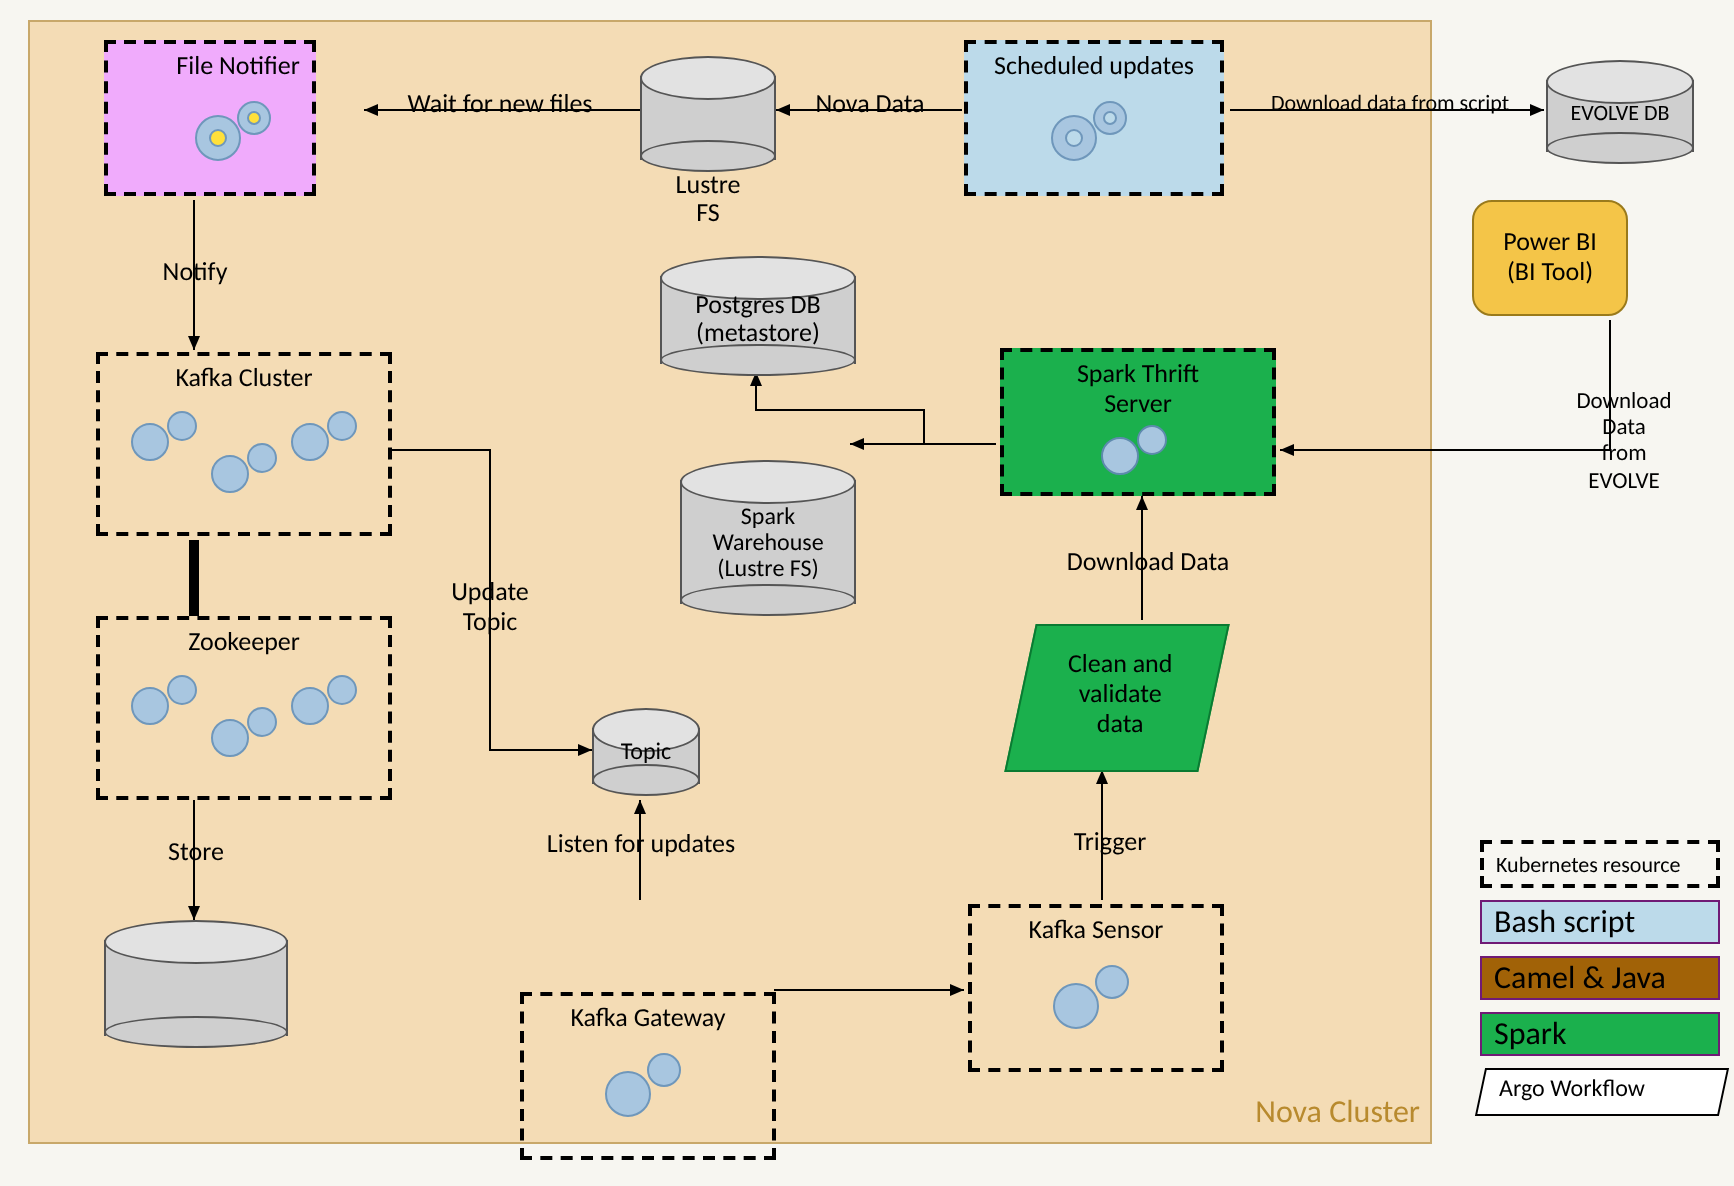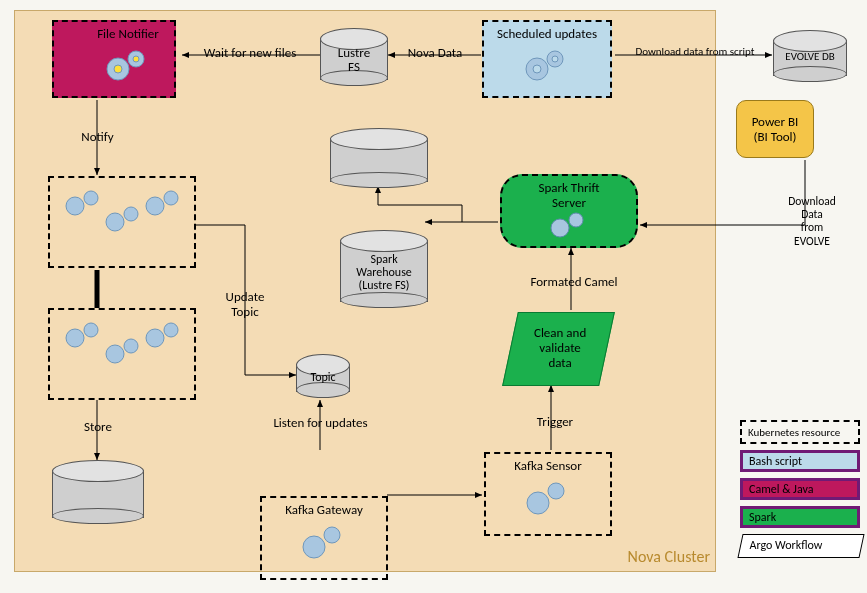--- a/index.html
+++ b/index.html
@@ -20,26 +20,26 @@
   .k8s-box {
     border: 2px dashed #000;
     box-sizing: border-box;
     text-align: center;
     padding-top: 4px;
   }
   .plain-text { position: absolute; text-align: center; line-height: 1.15; }
   .legend-key {
     position: absolute;
     height: 22px;
-    border: 3px solid #701a75;
+    border: 1px solid #701a75;
     box-sizing: border-box;
     display: flex;
     align-items: center;
     padding-left: 6px;
-    font-size: 12px;
+    font-size: 16px;
   }
   
   .cyl { box-sizing: border-box; }
   .cyl-body {
     position: absolute; left: 0; right: 0; bottom: 6px; top: 10px;
     background: #cfcfcf;
     border-left: 1px solid #555; border-right: 1px solid #555;
   }
   .cyl-top {
     position: absolute; left: 0; right: 0; top: 0; height: 20px;
@@ -127,43 +127,43 @@
 
 <div class="plain-text" style="left:190px; top:46px; width:120px;">Wait for new files</div>
 <div class="plain-text" style="left:400px; top:46px; width:70px;">Nova Data</div>
 <div class="plain-text" style="left:615px; top:46px; width:160px; font-size:11px;">Download data from script</div>
 <div class="plain-text" style="left:70px; top:130px; width:55px;">Notify</div>
 <div class="plain-text" style="left:215px; top:290px; width:60px; white-space:pre-line;">Update
 Topic</div>
 <div class="plain-text" style="left:263px; top:416px; width:115px;">Listen for updates</div>
 <div class="plain-text" style="left:76px; top:420px; width:44px;">Store</div>
 <div class="plain-text" style="left:530px; top:415px; width:50px;">Trigger</div>
-<div class="plain-text" style="left:524px; top:275px; width:100px;">Formated Camel</div>
+<div class="plain-text" style="left:524px; top:275px; width:100px;">Download Data</div>
 <div class="plain-text" style="left:778px; top:195px; width:68px; white-space:pre-line; font-size:11.5px;">Download
 Data
 from
 EVOLVE</div>
 
-<div class="abs k8s-box" style="left:52px; top:20px; width:124px; height:78px; background:#be185d;padding-left:28px;">
+<div class="abs k8s-box" style="left:52px; top:20px; width:106px; height:78px; background:#f0abfc;padding-left:28px;">
   <div>File Notifier</div>
   <svg class="gears" width="60" height="40" viewBox="0 0 60 40" style="margin:4px auto 0;">
     <g fill="#a8c6e0" stroke="#6f97bb">
       <circle cx="20" cy="24" r="11"></circle>
         <circle cx="20" cy="24" r="4" fill="#ffe03a"></circle>
       <circle cx="38" cy="14" r="8"></circle>
         <circle cx="38" cy="14" r="3" fill="#ffe03a"></circle>
     </g>
   </svg>
 </div>
 
 <div class="abs cyl" style="left:320px; top:28px; width:68px; height:58px;">
   <div class="cyl-body"></div>
     <div class="cyl-bot"></div>
     <div class="cyl-top"></div>
-  <div class="cyl-label" style="white-space:pre-line;">Lustre
+  <div class="cyl-label" style="white-space:pre-line;margin-top:41px;">Lustre
 FS</div>
 </div>
 
 <div class="abs k8s-box" style="left:482px; top:20px; width:130px; height:78px; background:#bcdaea;">
   <div>Scheduled updates</div>
   <svg class="gears" width="60" height="40" viewBox="0 0 60 40" style="margin:4px auto 0;">
     <g fill="#a8c6e0" stroke="#6f97bb">
       <circle cx="20" cy="24" r="11"></circle>
         <circle cx="20" cy="24" r="4" fill="#bcdaea"></circle>
       <circle cx="38" cy="14" r="8"></circle>
@@ -178,33 +178,35 @@
     <div class="cyl-top"></div>
   <div class="cyl-label" style="font-size:11px;">EVOLVE DB</div>
 </div>
 
 <div class="abs rounded-box" style="left:736px; top:100px; width:78px; height:58px; background:#f4c548; white-space:pre-line;">
   <span>Power BI
 (BI Tool)</span>
 </div>
 
 <div class="abs k8s-box" style="left:48px; top:176px; width:148px; height:92px; background:transparent;">
+  <div>Kafka Cluster</div>
   <svg class="gears" width="130" height="55" viewBox="0 0 130 55" style="margin:2px auto 0;">
     <g fill="#a8c6e0" stroke="#6f97bb">
       <circle cx="18" cy="22" r="9"></circle>
         <circle cx="34" cy="14" r="7"></circle>
       <circle cx="58" cy="38" r="9"></circle>
         <circle cx="74" cy="30" r="7"></circle>
       <circle cx="98" cy="22" r="9"></circle>
         <circle cx="114" cy="14" r="7"></circle>
     </g>
   </svg>
 </div>
 
 <div class="abs k8s-box" style="left:48px; top:308px; width:148px; height:92px; background:transparent;">
+  <div>Zookeeper</div>
   <svg class="gears" width="130" height="55" viewBox="0 0 130 55" style="margin:2px auto 0;">
     <g fill="#a8c6e0" stroke="#6f97bb">
       <circle cx="18" cy="22" r="9"></circle>
         <circle cx="34" cy="14" r="7"></circle>
       <circle cx="58" cy="38" r="9"></circle>
         <circle cx="74" cy="30" r="7"></circle>
       <circle cx="98" cy="22" r="9"></circle>
         <circle cx="114" cy="14" r="7"></circle>
     </g>
   </svg>
@@ -213,32 +215,34 @@
 <div class="abs cyl" style="left:52px; top:460px; width:92px; height:64px;">
   <div class="cyl-body"></div>
     <div class="cyl-bot"></div>
     <div class="cyl-top"></div>
 </div>
 
 <div class="abs cyl" style="left:330px; top:128px; width:98px; height:60px;">
   <div class="cyl-body"></div>
     <div class="cyl-bot"></div>
     <div class="cyl-top"></div>
+  <div class="cyl-label" style="white-space:pre-line;">Postgres DB
+(metastore)</div>
 </div>
 
 <div class="abs cyl" style="left:340px; top:230px; width:88px; height:78px;">
   <div class="cyl-body"></div>
     <div class="cyl-bot"></div>
     <div class="cyl-top"></div>
   <div class="cyl-label" style="white-space:pre-line; font-size:12px;">Spark
 Warehouse
 (Lustre FS)</div>
 </div>
 
-<div class="abs k8s-box" style="left:500px; top:174px; width:138px; height:74px; background:#1bb04d;border-radius:22px;">
+<div class="abs k8s-box" style="left:500px; top:174px; width:138px; height:74px; background:#1bb04d;">
   <div style="white-space:pre-line;">Spark Thrift
 Server</div>
   <svg class="gears" width="50" height="30" viewBox="0 0 50 30" style="margin:0 auto;">
     <g fill="#a8c6e0" stroke="#5e8bad">
       <circle cx="16" cy="18" r="9"></circle>
         <circle cx="32" cy="10" r="7"></circle>
     </g>
   </svg>
 </div>
 
@@ -275,21 +279,21 @@
   </svg>
 </div>
 
 <div class="abs" style="left:740px; top:420px; width:120px;">
   <div class="legend-key" style="top:0; left:0; width:120px; height:24px; border:2px dashed #000; font-size:11px;text-align:center;">
     <span>Kubernetes resource</span>
   </div>
   <div class="legend-key" style="top:30px; left:0; width:120px; background:#bcdaea;">
     <span>Bash script</span>
   </div>
-  <div class="legend-key" style="top:58px; left:0; width:120px; background:#be185d;">
+  <div class="legend-key" style="top:58px; left:0; width:120px; background:#a16207;">
     <span>Camel &amp; Java</span>
   </div>
   <div class="legend-key" style="top:86px; left:0; width:120px; background:#1bb04d;">
     <span>Spark</span>
   </div>
 
   <div class="abs" style="top:114px; left:0; width:120px; height:22px;">
     <div class="paral" style="width:100%; height:100%; border:1px solid #000; background:#fff;">
       <div class="inner" style="padding:3px 0 0 8px; text-align:left; font-size:12px;">Argo Workflow</div>
     </div>

